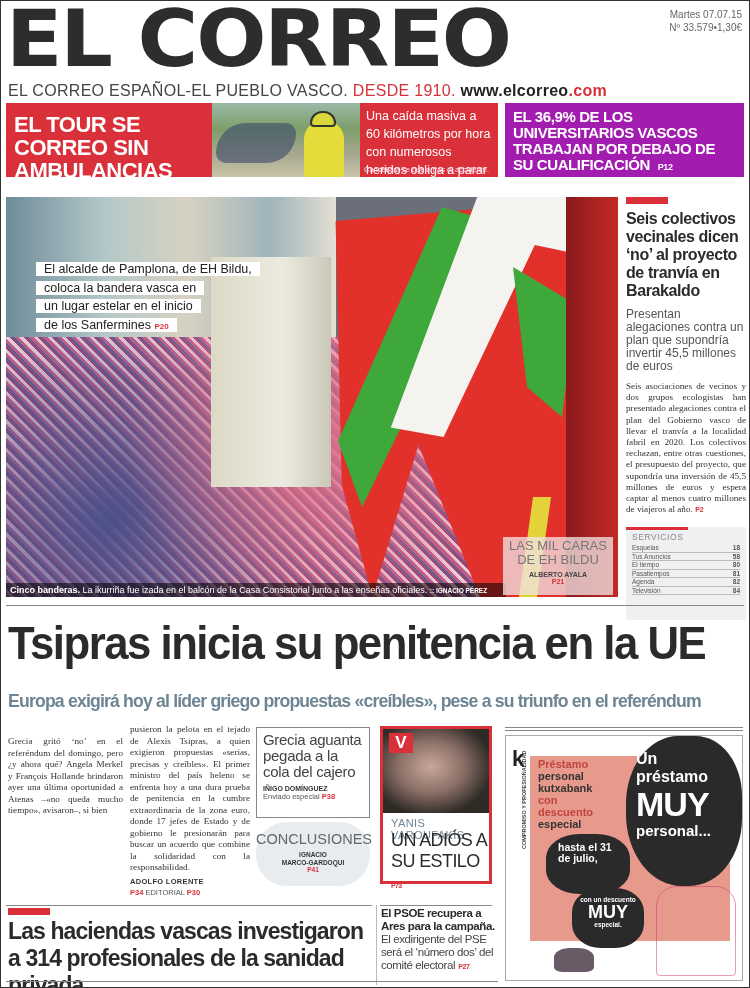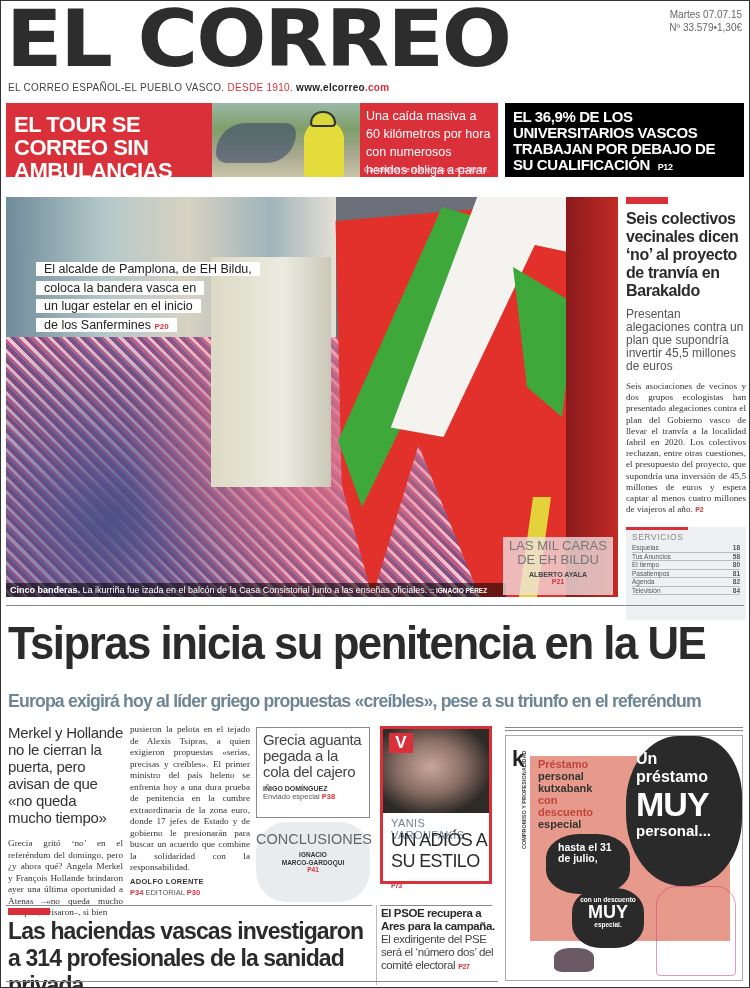--- a/index.html
+++ b/index.html
@@ -1,34 +1,34 @@
 <!DOCTYPE html>
 <html><head>
 <meta charset="utf-8">
 <style>
   * { margin:0; padding:0; box-sizing:border-box; }
   body { width:750px; height:988px; background:#fff; position:relative; overflow:hidden; font-family:"Liberation Sans", sans-serif; color:#2b2b2b; }
   .frame { position:absolute; left:0; top:0; width:750px; height:988px; border:1px solid #333; }
   
   .mast-title { position:absolute; left:6px; top:2px; font-family:"DejaVu Sans", sans-serif; font-weight:bold; font-size:78px; letter-spacing:-2px; color:#2d2d2d; line-height:74px; transform:scaleX(1.06); transform-origin:left; }
   .mast-meta { position:absolute; right:8px; top:8px; text-align:right; font-size:10px; color:#666; line-height:13px; }
-  .mast-sub { position:absolute; left:8px; top:82px; font-size:10px; color:#444; letter-spacing:0.3px; }
+  .mast-sub { position:absolute; left:8px; top:82px; font-size:16px; color:#444; letter-spacing:0.3px; }
   .mast-sub .red { color:#d6303a; }
   .mast-sub b { color:#222; }
   
   .teaser-a { position:absolute; left:6px; top:103px; width:207px; height:74px; background:#d9303a; color:#fff; font-weight:bold; font-size:22px; line-height:23px; padding:10px 8px; font-family:"Liberation Sans", sans-serif; transform-origin:left; letter-spacing:-0.5px; }
   .teaser-photo { position:absolute; left:212px; top:103px; width:148px; height:74px; background:linear-gradient(180deg,#9bb9a6 0%,#7e9e6a 35%,#a8a890 70%,#c9c6a8 100%); overflow:hidden; }
   .teaser-photo .rider { position:absolute; left:92px; top:18px; width:40px; height:56px; background:#e4dc3a; border-radius:18px 18px 4px 4px; }
   .teaser-photo .helmet { position:absolute; left:98px; top:8px; width:26px; height:16px; background:#d8d83a; border-radius:12px 12px 4px 4px; border:2px solid #333; }
   .teaser-photo .bikes { position:absolute; left:4px; top:20px; width:80px; height:40px; background:#3a4a6a; opacity:0.6; border-radius:30px 10px 30px 10px; }
   .teaser-b { position:absolute; left:360px; top:103px; width:138px; height:74px; background:#d9303a; color:#fff; padding:3px 6px; }
   .teaser-b .txt { font-size:12.5px; line-height:14px; }
   .teaser-b .pg { font-weight:bold; font-size:9px; margin-left:3px; }
   .teaser-b .cap { position:absolute; left:4px; bottom:3px; font-size:7.5px; color:#fde; }
-  .teaser-c { position:absolute; left:505px; top:103px; width:239px; height:74px; background:#000000; color:#fff; padding:6px 8px; font-weight:bold; font-size:15px; line-height:16px; letter-spacing:-0.4px; }
+  .teaser-c { position:absolute; left:505px; top:103px; width:239px; height:74px; background:#a21caf; color:#fff; padding:6px 8px; font-weight:bold; font-size:15px; line-height:16px; letter-spacing:-0.4px; }
   .teaser-c .pg { font-size:9px; margin-left:4px; }
   
   .main-photo { position:absolute; left:6px; top:197px; width:612px; height:400px; overflow:hidden; background:#6b6f7a; }
   .mp-build { position:absolute; left:0; top:0; width:330px; height:170px; background:linear-gradient(90deg,#6f8c9a 0%,#b4c8c8 30%,#d7d2c2 55%,#9fb4bb 80%,#e4e0d4 100%); }
   .mp-build2 { position:absolute; left:205px; top:60px; width:120px; height:230px; background:linear-gradient(90deg,#dcd9c5,#ecebe0 60%,#c9c8b8); }
   .mp-crowd { position:absolute; left:0; top:140px; width:520px; height:260px; background:
       radial-gradient(circle at 60% 40%, #e0708a 0%, transparent 55%),
       radial-gradient(circle at 20% 70%, #4b4f8a 0%, transparent 45%),
       repeating-linear-gradient(45deg,#c85a86 0 3px,#f1d0dc 3px 6px,#a23f72 6px 8px,#5b5e94 8px 10px);
     opacity:0.95; }
@@ -72,21 +72,21 @@
   .col1 .body { margin-top:12px; font-family:"Liberation Serif", serif; font-size:9.2px; line-height:11.5px; color:#333; text-align:justify; }
   .col2 { position:absolute; left:130px; top:724px; width:120px; font-family:"Liberation Serif", serif; font-size:9.2px; line-height:11.5px; color:#333; text-align:justify; }
   .col2 .auth { font-family:"Liberation Sans", sans-serif; font-weight:bold; font-size:7.5px; color:#333; margin-top:2px; letter-spacing:0.3px; }
   .col2 .refs { font-family:"Liberation Sans", sans-serif; font-size:7.5px; color:#555; }
   .col2 .refs b { color:#d6303a;margin-top:47px; }
   .box-grecia { position:absolute; left:256px; top:727px; width:114px; height:91px; border:1px solid #888; padding:4px 6px; }
   .box-grecia .t { font-size:15px; line-height:16px; color:#444; letter-spacing:-0.3px; }
   .box-grecia .a { margin-top:5px; font-size:7px; font-weight:bold; color:#333; }
   .box-grecia .e { font-size:7.5px; color:#555; }
   .box-grecia .e b { color:#d6303a; }
-  .box-concl { position:absolute; left:256px; top:822px; width:114px; height:80px; background:#e8ecef; text-align:center; padding-top:9px;border-radius:31px; }
+  .box-concl { position:absolute; left:256px; top:822px; width:114px; height:64px; background:#e8ecef; text-align:center; padding-top:9px;border-radius:31px; }
   .box-concl .t { font-size:14.5px; color:#666; letter-spacing:0px; }
   .box-concl .a { font-size:6.5px; font-weight:bold; color:#333; line-height:7.5px; margin-top:4px; }
   .box-concl .p { font-size:6.5px; font-weight:bold; color:#d6303a; }
   .box-v { position:absolute; left:380px; top:726px; width:112px; height:158px; border:3px solid #d9303a; }
   .box-v .photo { position:absolute; left:0; top:0; width:106px; height:84px; background:radial-gradient(ellipse at 45% 45%, #c9a79a 0%, #8a6f66 40%, #2e2a26 75%), #2e2a26; }
   .box-v .vbadge { position:absolute; left:6px; top:4px; width:24px; height:20px; background:#d9303a; color:#fff; font-weight:bold; font-size:17px; line-height:20px; text-align:center; }
   .box-v .n { position:absolute; left:8px; top:88px; font-size:11px; font-weight:normal; color:#6d8595; letter-spacing:0.4px; }
   .box-v .t { position:absolute; left:8px; top:101px; font-size:18px; line-height:21px; color:#2b2b2b; letter-spacing:-0.6px; }
   .box-v .t .pg { font-size:7px; color:#d6303a; font-weight:bold; }
   
@@ -220,21 +220,20 @@
         </tr>
   </tbody>
     </table>
 </div>
 
 <div class="sep"></div>
 <div class="lead">Tsipras inicia su penitencia en la UE</div>
 <div class="sub-lead">Europa exigirá hoy al líder griego propuestas «creíbles», pese a su triunfo en el referéndum</div>
 
 <div class="col1">
-  <div class="deck">Merkel y Hollande no le cierran la puerta, pero avisan de que «no queda mucho tiempo»</div>
   <div class="body">Grecia gritó ‘no’ en el referéndum del domingo, pero ¿y ahora qué? Angela Merkel y François Hollande brindaron ayer una última oportunidad a Atenas –«no queda mucho tiempo», avisaron–, si bien</div>
 </div>
 <div class="col2">
   <div>pusieron la pelota en el tejado de Alexis Tsipras, a quien exigieron propuestas «serias, precisas y creíbles». El primer ministro del país heleno se enfrenta hoy a una dura prueba de penitencia en la cumbre extraordinaria de la zona euro, donde 17 jefes de Estado y de gobierno le presionarán para buscar un acuerdo que combine la solidaridad con la responsabilidad.</div>
   <div class="auth">ADOLFO LORENTE</div>
   <div class="refs">
     <b>P34</b><span> EDITORIAL </span><b>P30</b>
   </div>
 </div>
 

